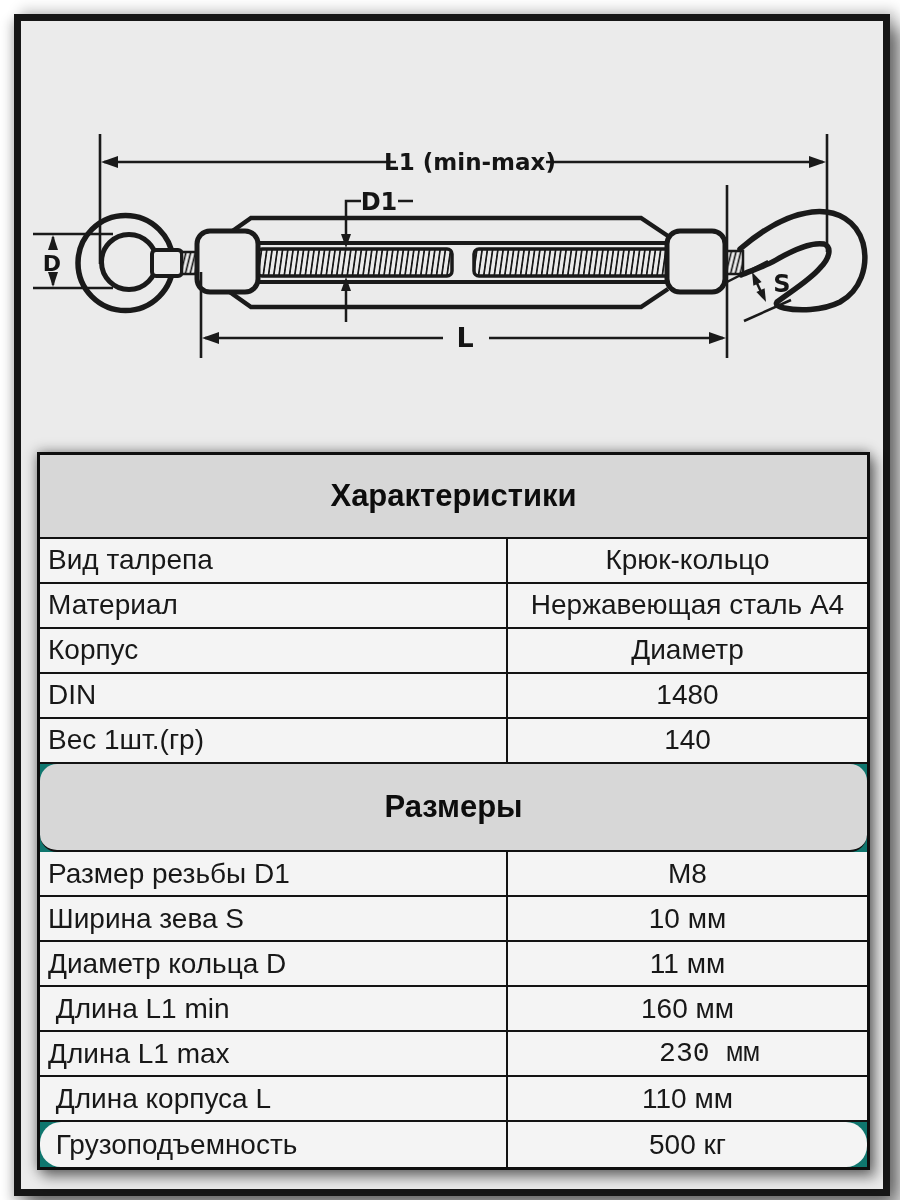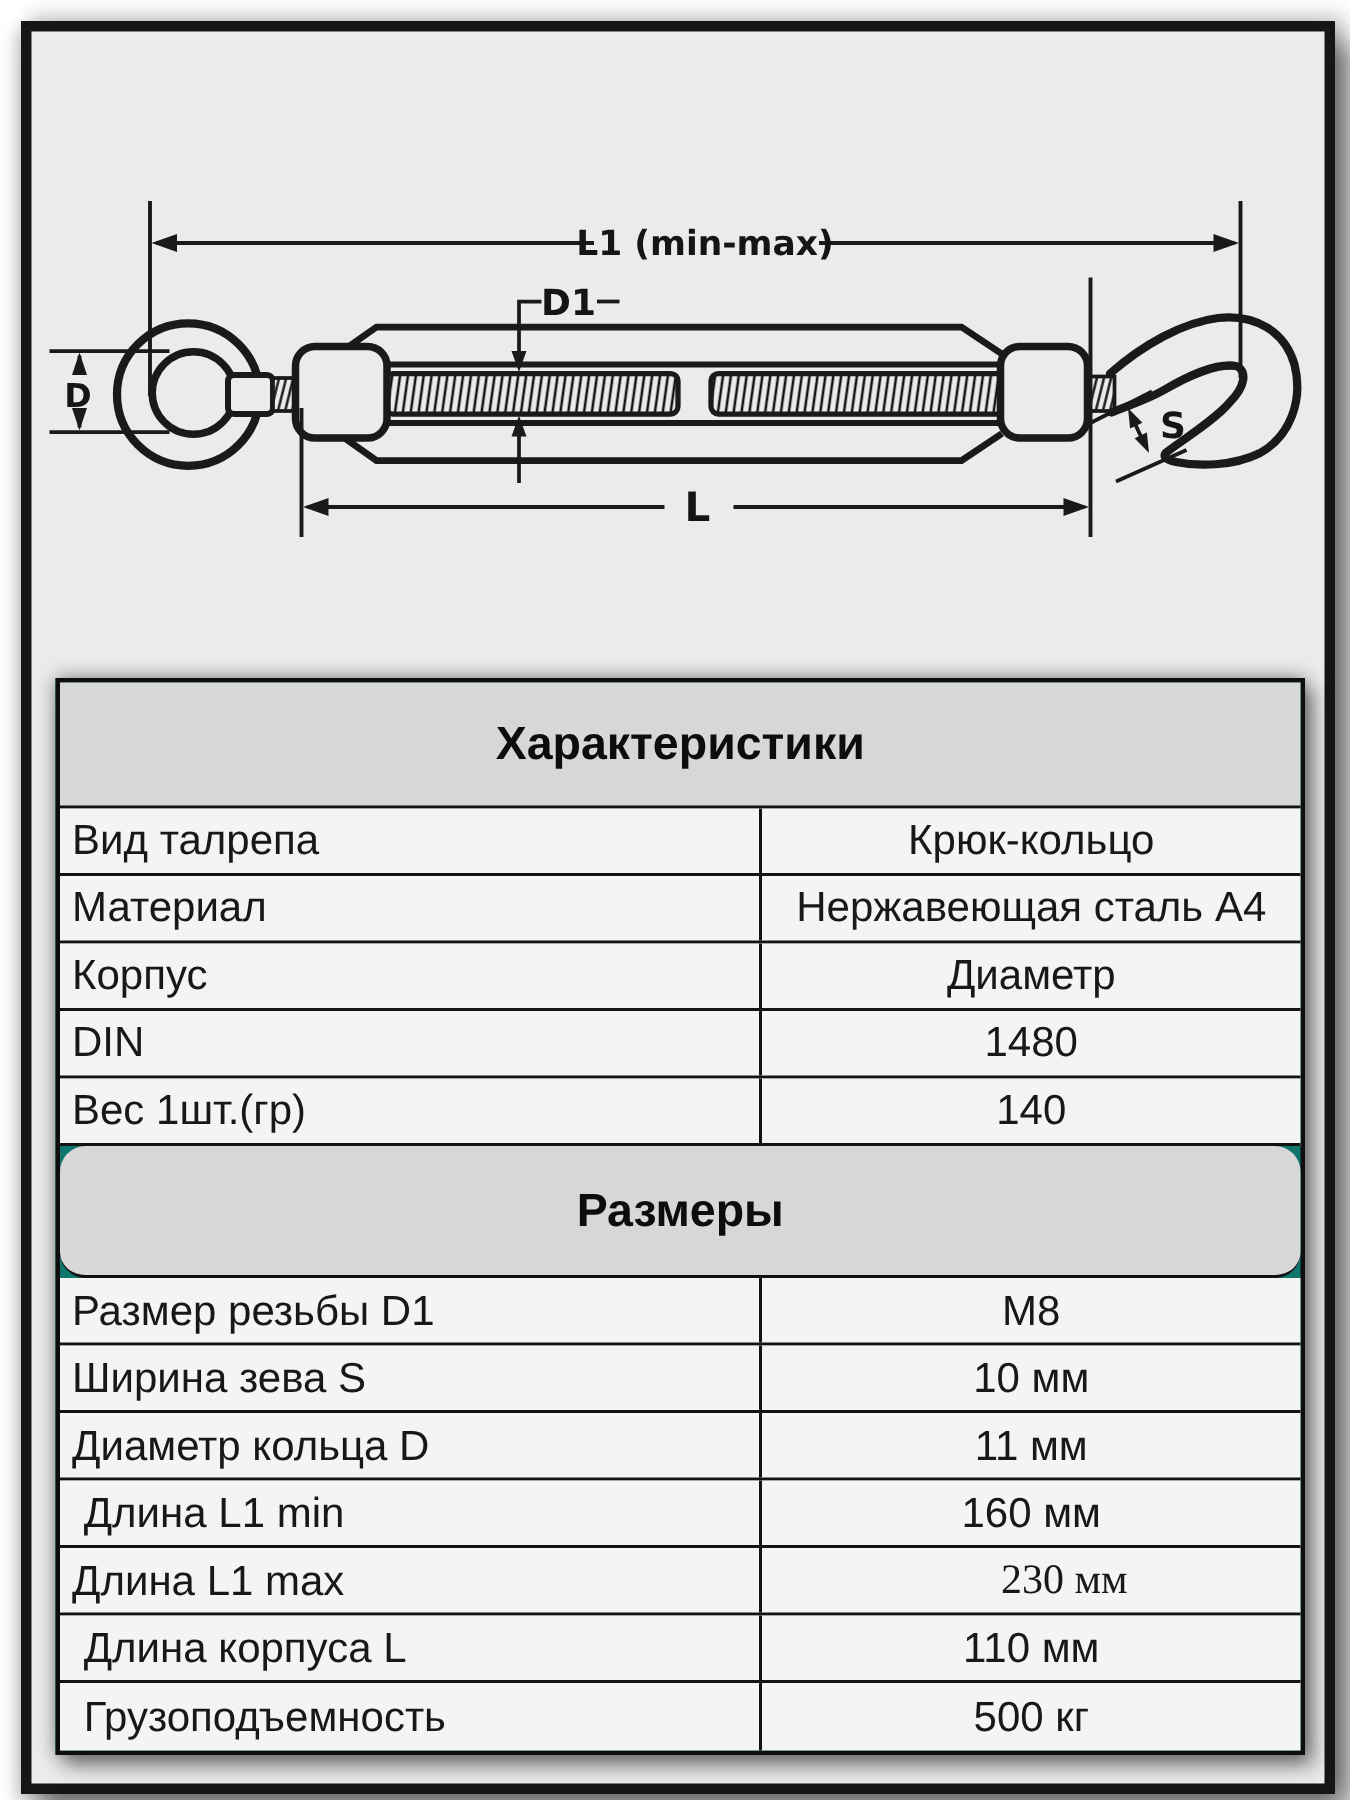--- a/index.html
+++ b/index.html
@@ -27,30 +27,30 @@
   .section-header {
     height:83.5px; background:#d7d7d7; border-bottom:2.5px solid #111;
     display:flex; align-items:center; justify-content:center;
     font-size:31px; font-weight:bold; color:#0d0d0d;
   }
   .section-header.h2 { height:88.5px;border-radius:17px; }
   .spec-row {
     display:grid; grid-template-columns:468px 1fr;
     height:45px; border-bottom:2.5px solid #131313; background:#f4f4f4;
   }
-  .spec-row:last-child { border-bottom:none; }
+  .spec-row:last-child { border-bottom:none;border-radius:21px; }
   .cell-label {
     display:flex; align-items:center; padding-left:8px;
     border-right:2.5px solid #131313; font-size:28px; color:#181818;text-align:right;
   }
   .cell-value {
     display:flex; align-items:center; justify-content:center;
     font-size:28px; color:#181818;
   }
-  .cell-value.alt-font { font-family:Liberation Serif, serif; font-size:28px;padding-left:44px; }
+  .cell-value.alt-font { font-family:Liberation Mono, monospace; font-size:28px;padding-left:44px; }
 </style>
 </head>
 <body>
 
 <div class="stage">
 
   <div class="photo-frame"></div>
 
   <svg class="diagram-svg" viewBox="0 0 900 430">
     <defs>

